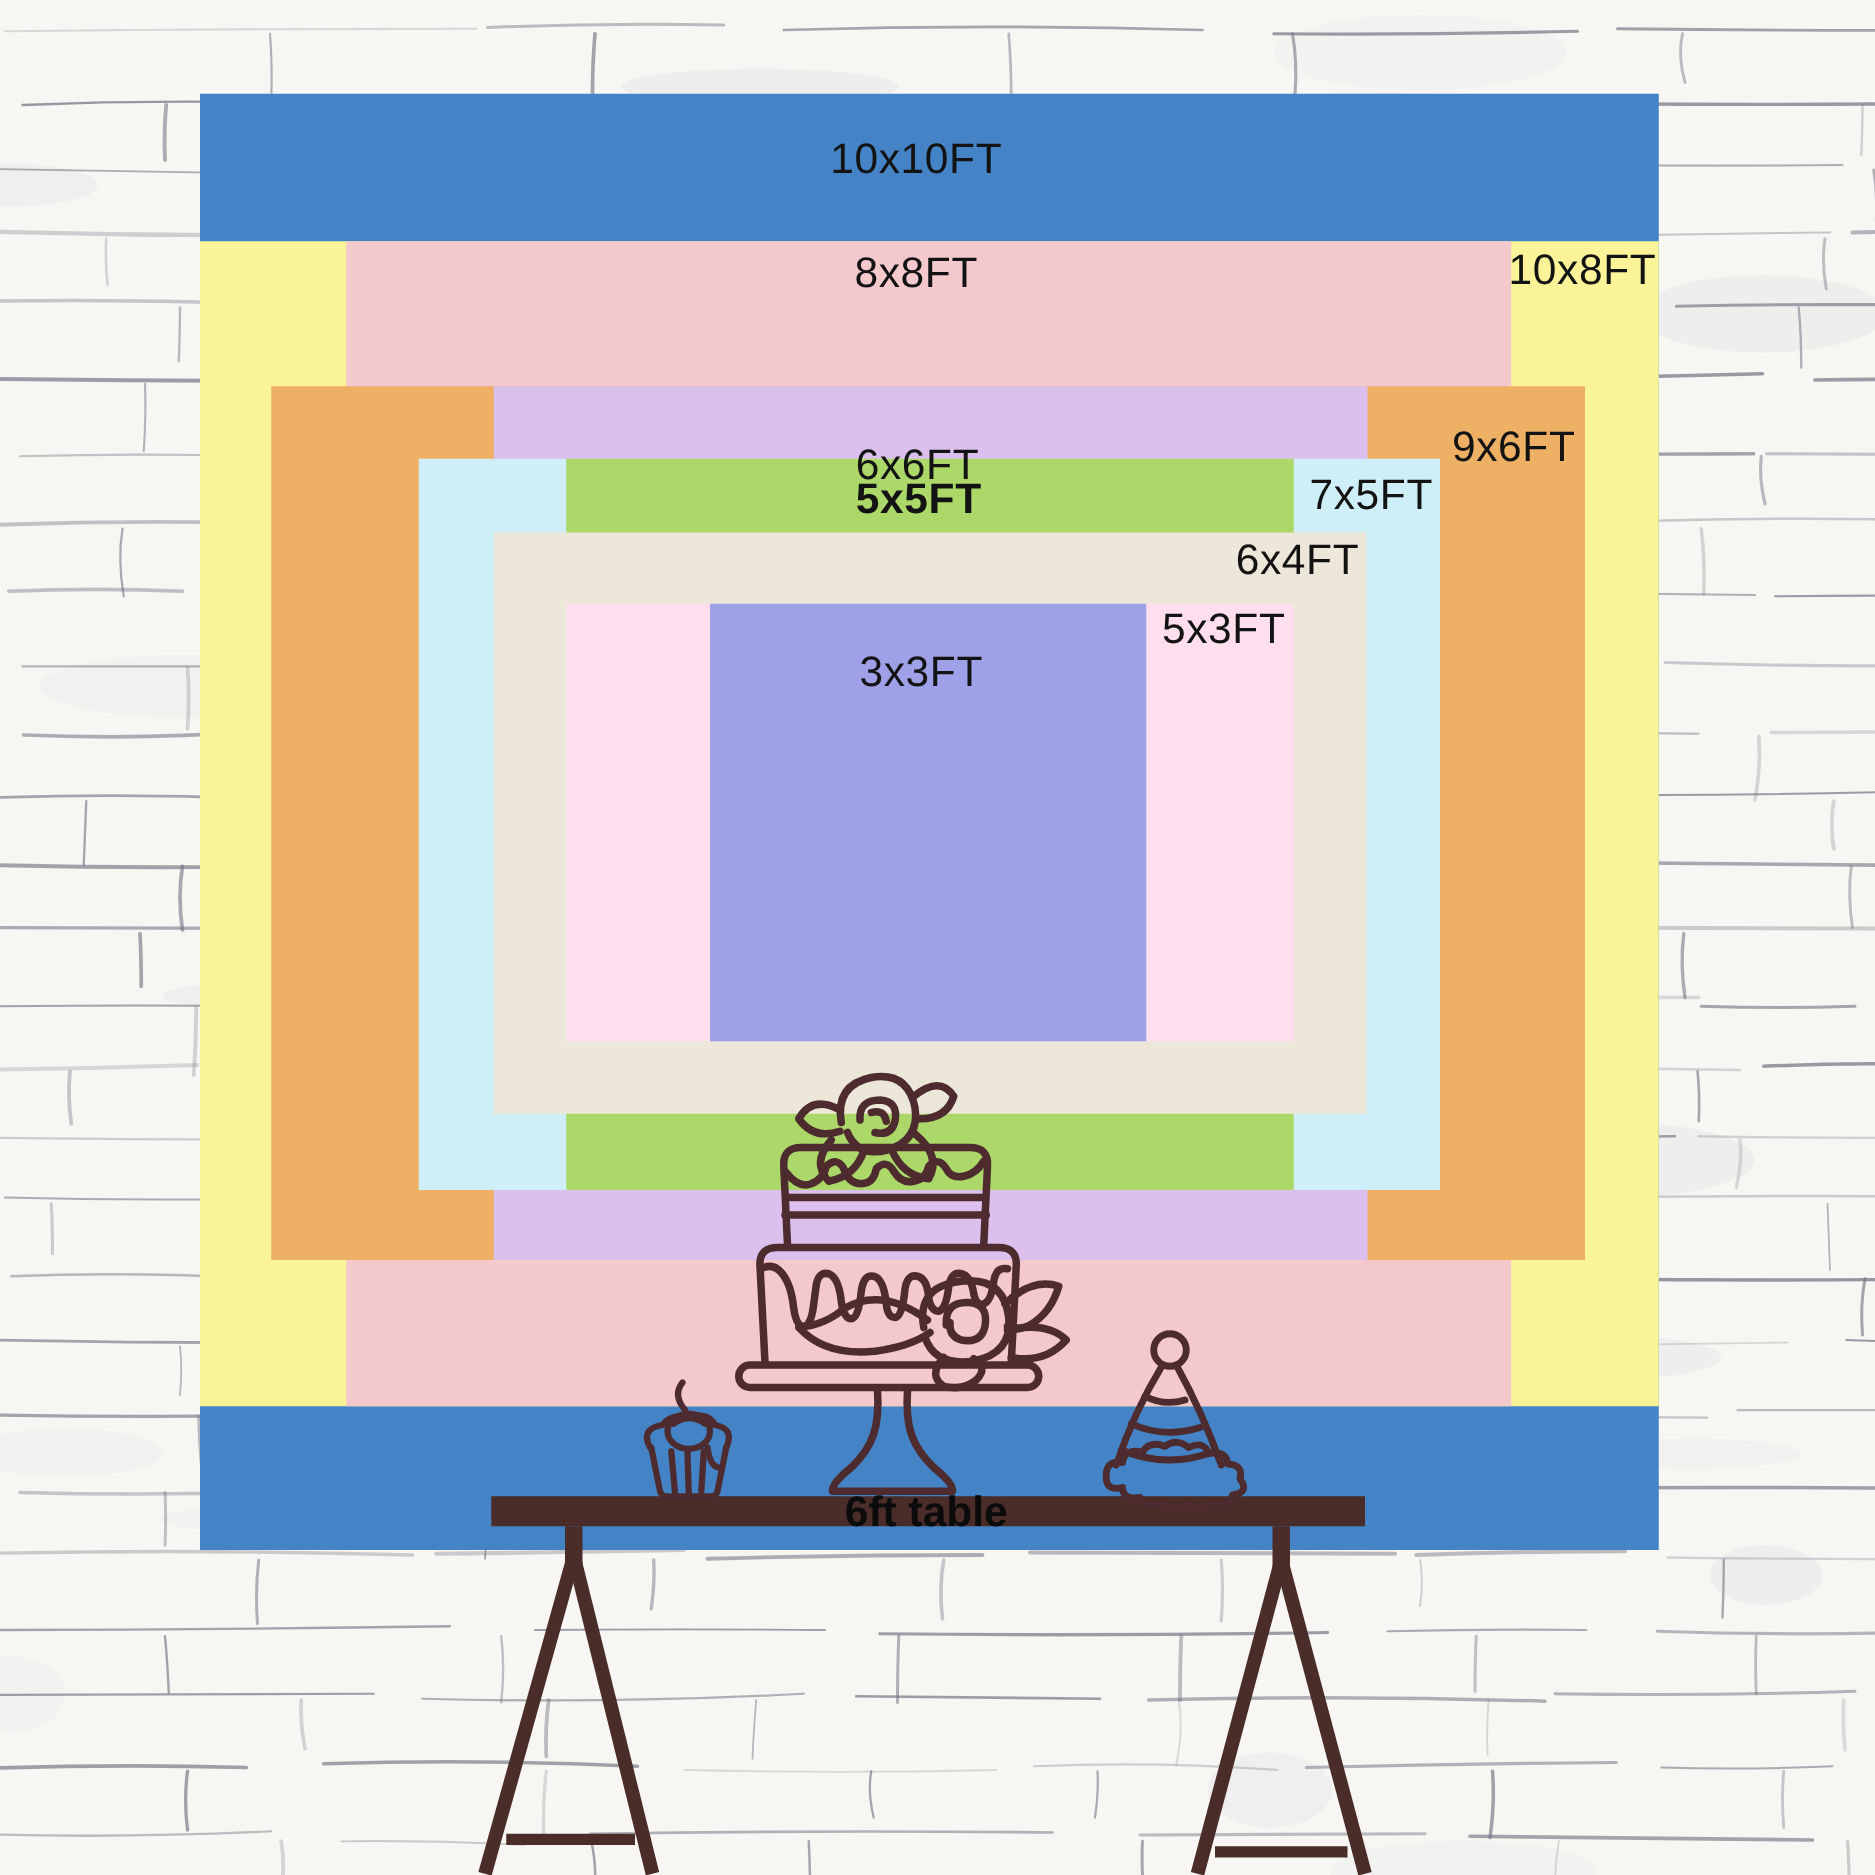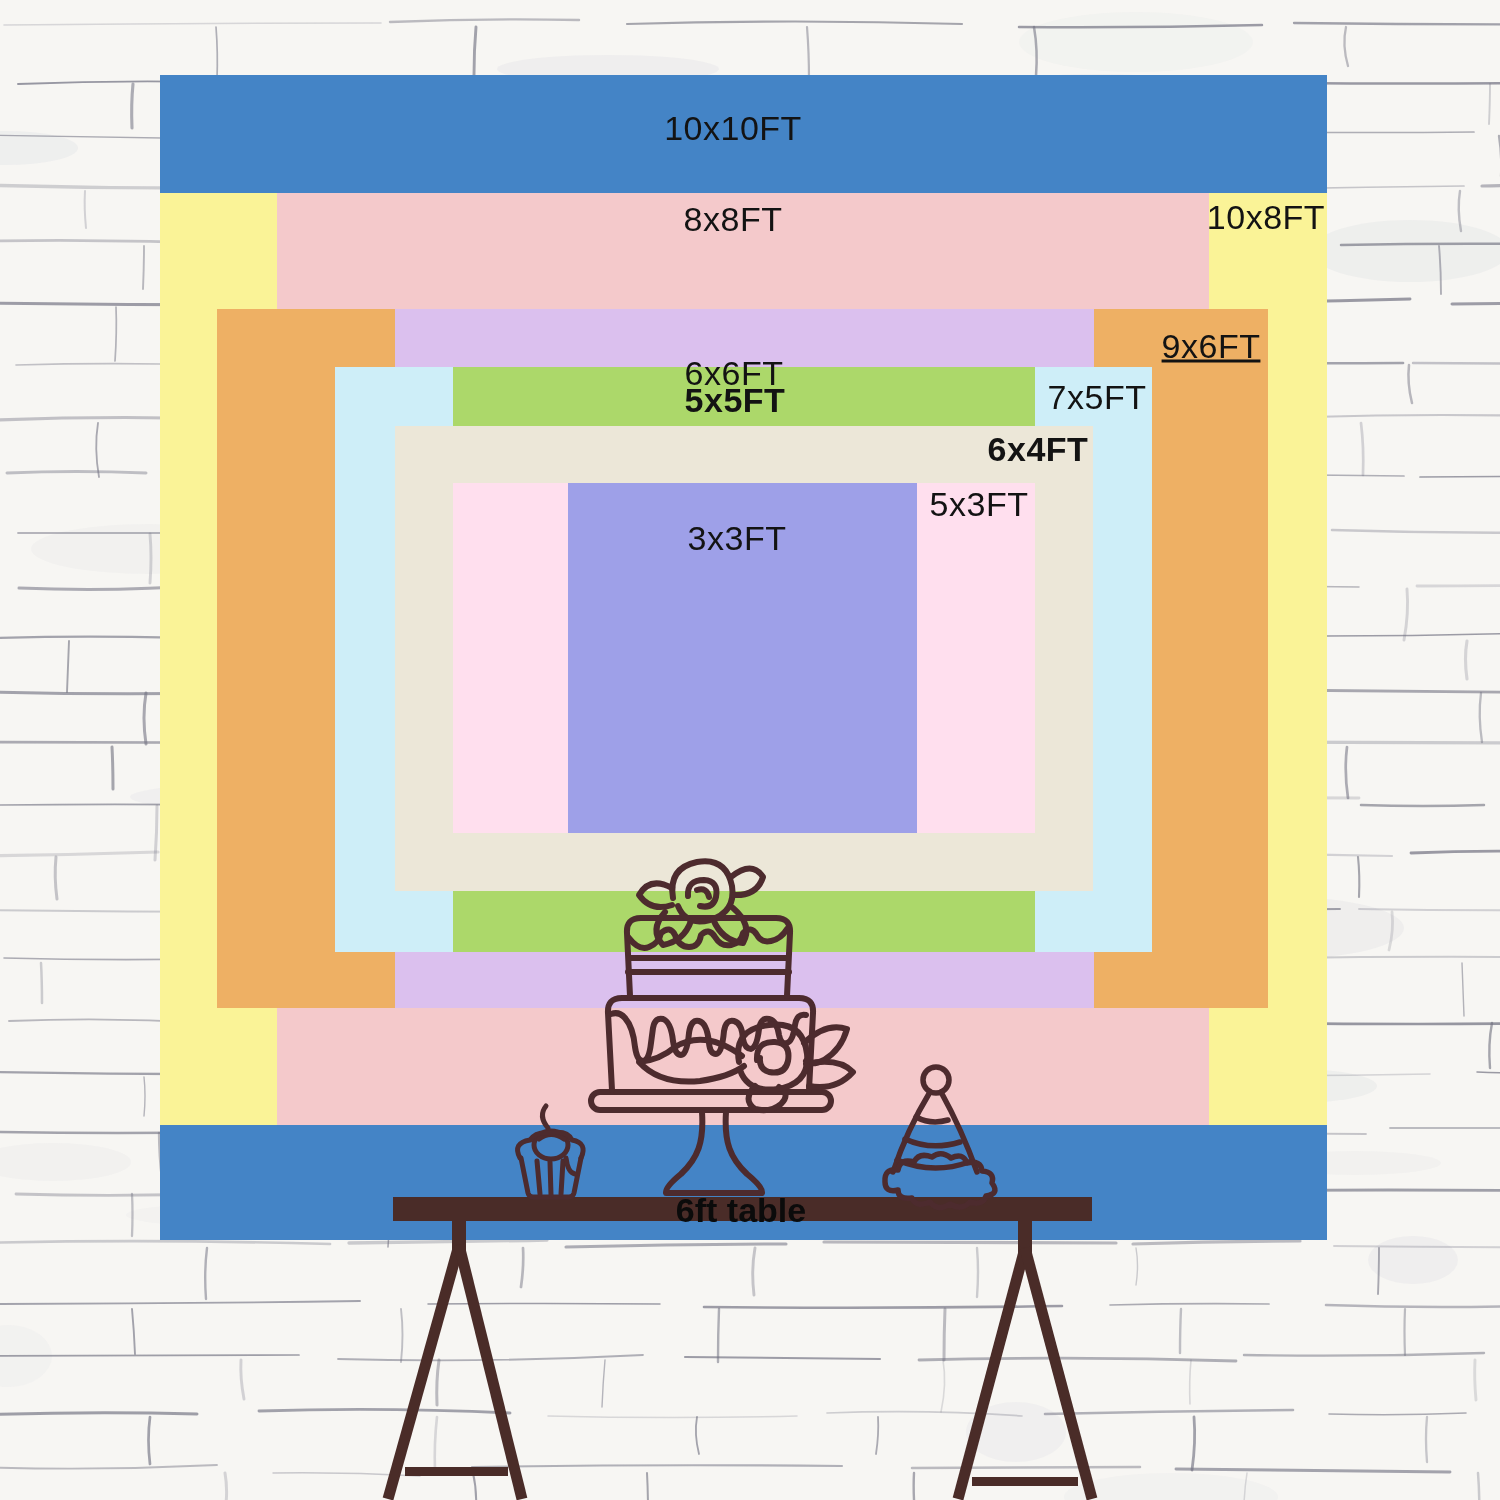--- a/index.html
+++ b/index.html
@@ -390,25 +390,25 @@
     <div class="layer" style="left: 453px; top: 367px; width: 582px; height: 585px; background: rgb(172, 216, 106);"></div>
     <div class="layer" style="left: 395px; top: 426px; width: 698px; height: 465px; background: rgb(236, 231, 216);"></div>
     <div class="layer" style="left: 453px; top: 483px; width: 582px; height: 350px; background: rgb(255, 223, 238);"></div>
     <div class="layer" style="left: 568px; top: 483px; width: 349px; height: 350px; background: rgb(158, 160, 232);"></div>
   </div>
 
 <div id="labels">
     <div class="size-label" style="left: 733px; top: 128px;">10x10FT</div>
     <div class="size-label" style="left: 1266px; top: 217px;">10x8FT</div>
     <div class="size-label" style="left: 733px; top: 219px;">8x8FT</div>
-    <div class="size-label" style="left: 1211px; top: 346px; text-decoration: underline;">9x6FT</div>
+    <div class="size-label" style="left: 1211px; top: 358px;">9x6FT</div>
     <div class="size-label" style="left: 734px; top: 341px; margin-top: 32px;">6x6FT</div>
     <div class="size-label" style="left: 1097px; top: 397px;">7x5FT</div>
     <div class="size-label" style="left: 735px; top: 400px; font-weight: bold;">5x5FT</div>
-    <div class="size-label" style="left: 1038px; top: 449px; font-weight: bold;">6x4FT</div>
+    <div class="size-label" style="left: 1038px; top: 449px;">6x4FT</div>
     <div class="size-label" style="left: 979px; top: 504px;">5x3FT</div>
     <div class="size-label" style="left: 737px; top: 510px; margin-top: 28px;">3x3FT</div>
   </div>
 
 <svg id="art" width="1500" height="1500">
 
   <g stroke="#4a2c28" fill="#4a2c28">
     <line x1="459" y1="1221" x2="459" y2="1256" stroke-width="14"></line>
     <line x1="1025" y1="1221" x2="1025" y2="1258" stroke-width="14"></line>
     <line x1="459" y1="1245" x2="388" y2="1499" stroke-width="11"></line>

